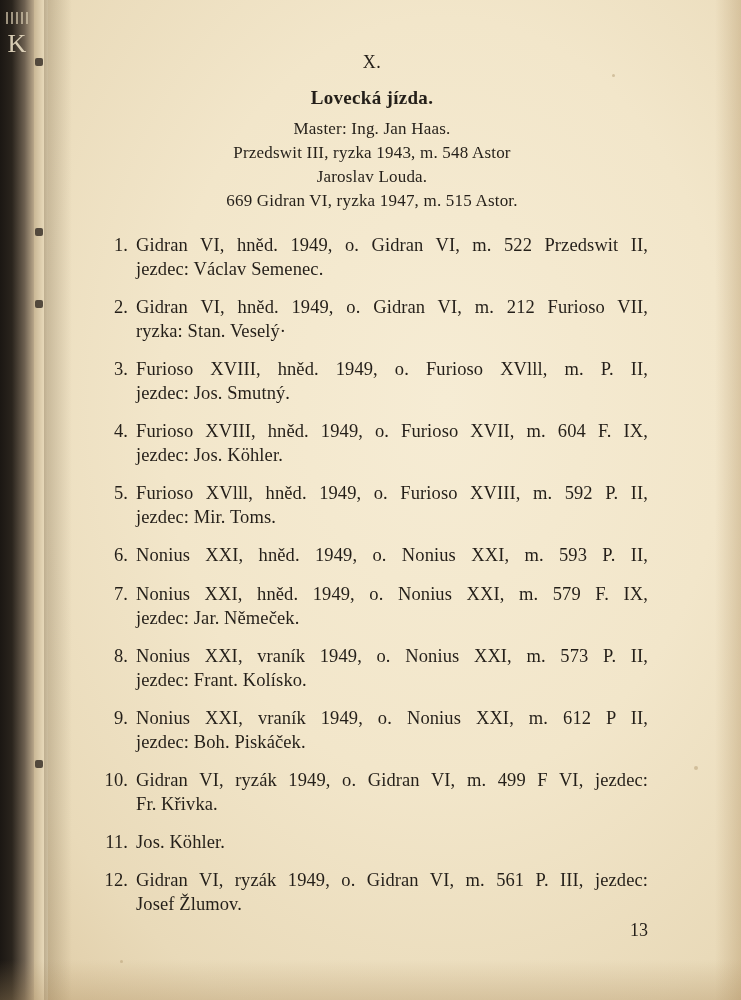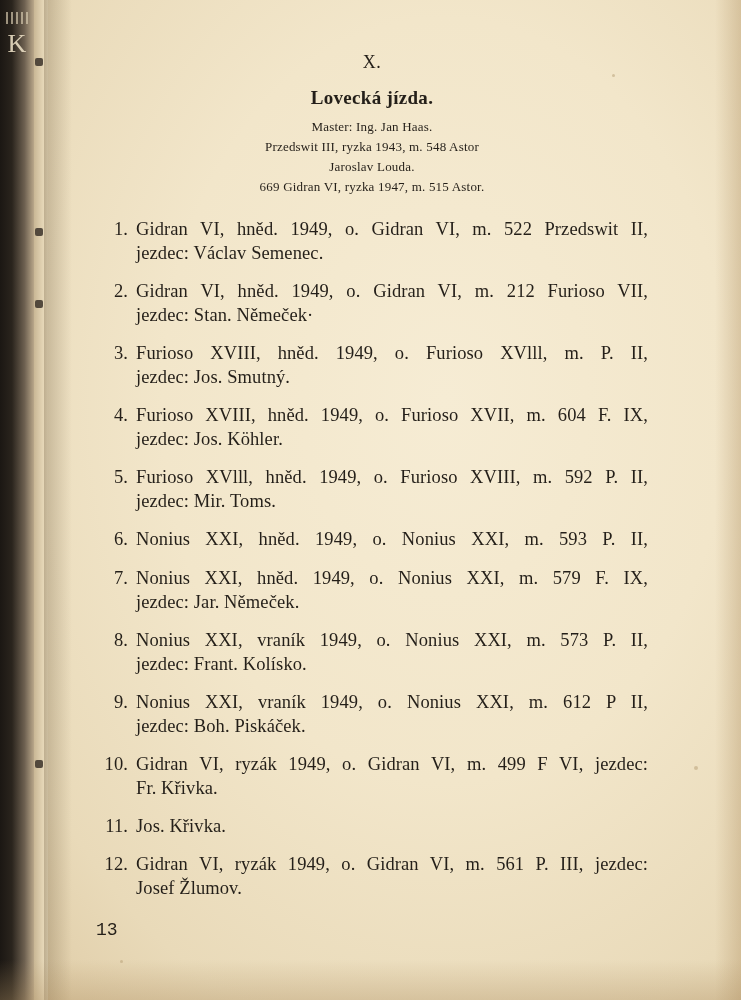--- a/index.html
+++ b/index.html
@@ -133,21 +133,21 @@
   }
   .chapter-title {
     text-align: center;
     font-size: 19px;
     font-weight: bold;
     margin: 8px 0 10px 0;
     letter-spacing: 0.3px;
   }
   .head-line {
     text-align: center;
-    font-size: 13px;
+    font-size: 17px;
     margin: 0 0 4px 0;
     letter-spacing: 0.2px;
   }
   .head-block { margin-bottom: 22px; }
 
   ol.entries {
     list-style: none;
     margin: 0;
     padding: 0;
   }
@@ -176,24 +176,23 @@
   }
   ol.entries li .l2 {
     display: block;
   }
 
   .folio {
     position: absolute;
     left: 0;
     top: 868px;
     width: 552px;
-    text-align: left;
+    text-align: right;
     font-size: 18px;
     color: #241f19;
-    font-family: Liberation Mono, monospace;
   }
 </style>
 </head>
 <body>
 
 <div id="scan">
 
   <div class="binding-strip"></div>
   <div class="binding-edge"></div>
   <div class="gutter-shadow"></div>
@@ -229,21 +228,21 @@
 
     <ol class="entries">
       <li>
         <span class="idx">1.</span>
         <span class="l1">Gidran VI, hněd. 1949, o. Gidran VI, m. 522 Przedswit II,</span>
         <span class="l2">jezdec: Václav Semenec.</span>
       </li>
       <li>
         <span class="idx">2.</span>
         <span class="l1">Gidran VI, hněd. 1949, o. Gidran VI, m. 212 Furioso VII,</span>
-        <span class="l2">jezdec: Stan. Němeček·</span>
+        <span class="l2">ryzka: Stan. Veselý·</span>
       </li>
       <li>
         <span class="idx">3.</span>
         <span class="l1">Furioso XVIII, hněd. 1949, o. Furioso XVlll, m. P. II,</span>
         <span class="l2">jezdec: Jos. Smutný.</span>
       </li>
       <li>
         <span class="idx">4.</span>
         <span class="l1">Furioso XVIII, hněd. 1949, o. Furioso XVII, m. 604 F. IX,</span>
         <span class="l2">jezdec: Jos. Köhler.</span>
@@ -272,21 +271,21 @@
         <span class="l1">Nonius XXI, vraník 1949, o. Nonius XXI, m. 612 P II,</span>
         <span class="l2">jezdec: Boh. Piskáček.</span>
       </li>
       <li>
         <span class="idx">10.</span>
         <span class="l1">Gidran VI, ryzák 1949, o. Gidran VI, m. 499 F VI, jezdec:</span>
         <span class="l2">Fr. Křivka.</span>
       </li>
       <li>
         <span class="idx">11.</span>
-        <span class="l2">Jos. Křivka.</span>
+        <span class="l2">Jos. Köhler.</span>
       </li>
       <li>
         <span class="idx">12.</span>
         <span class="l1">Gidran VI, ryzák 1949, o. Gidran VI, m. 561 P. III, jezdec:</span>
         <span class="l2">Josef Žlumov.</span>
       </li>
     </ol>
 
     <div class="folio">13</div>
 

